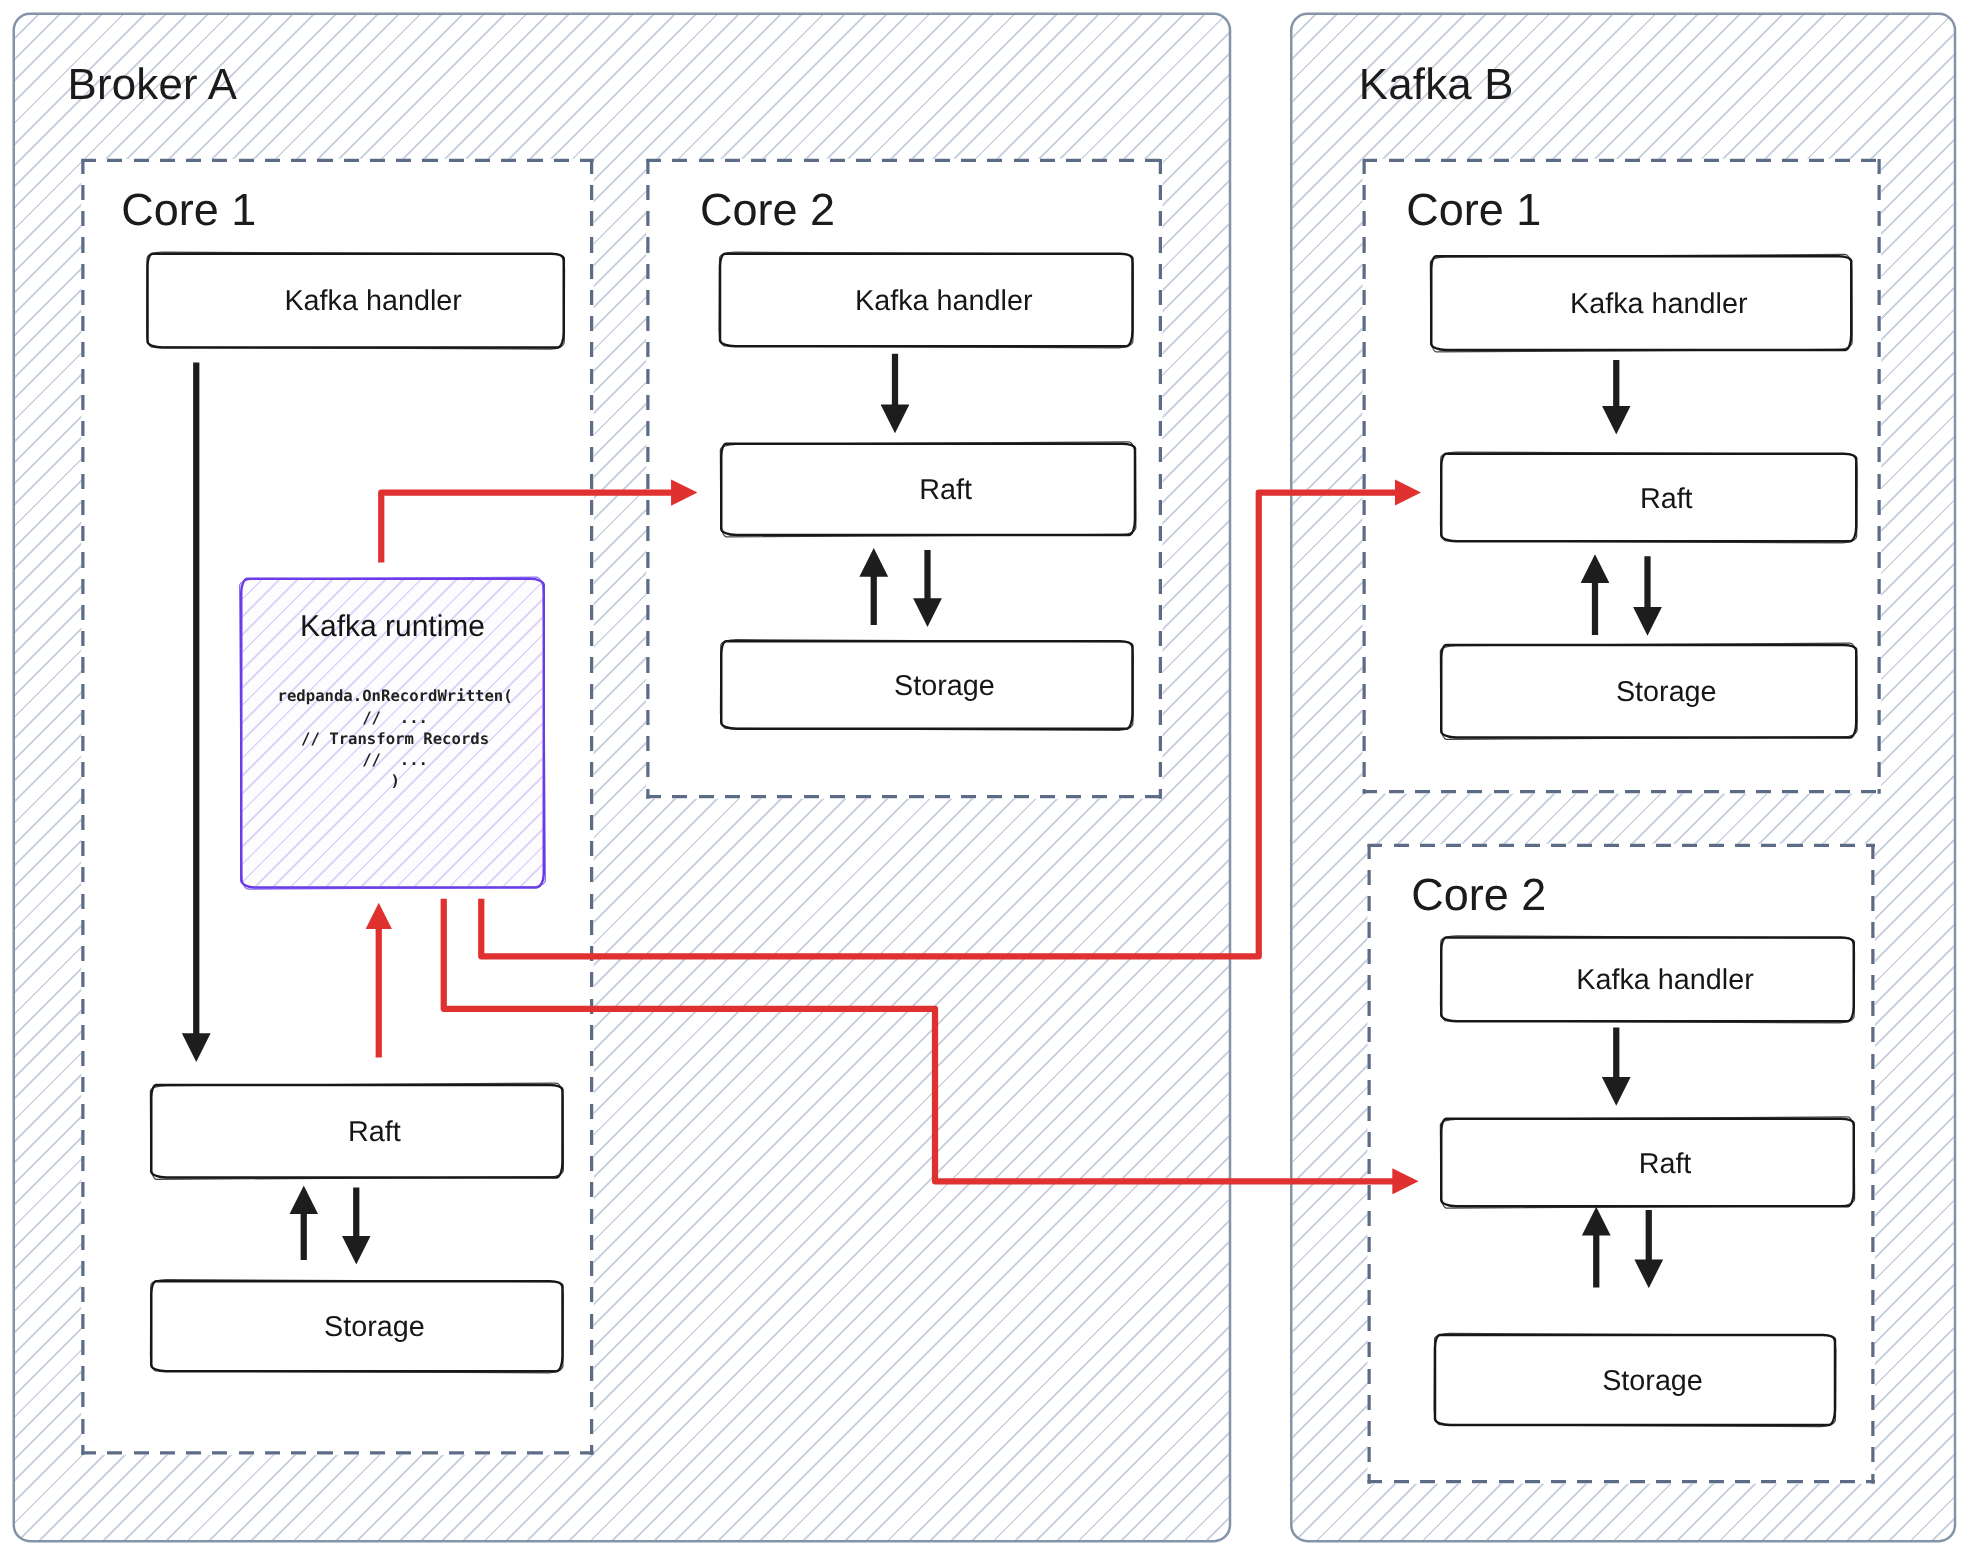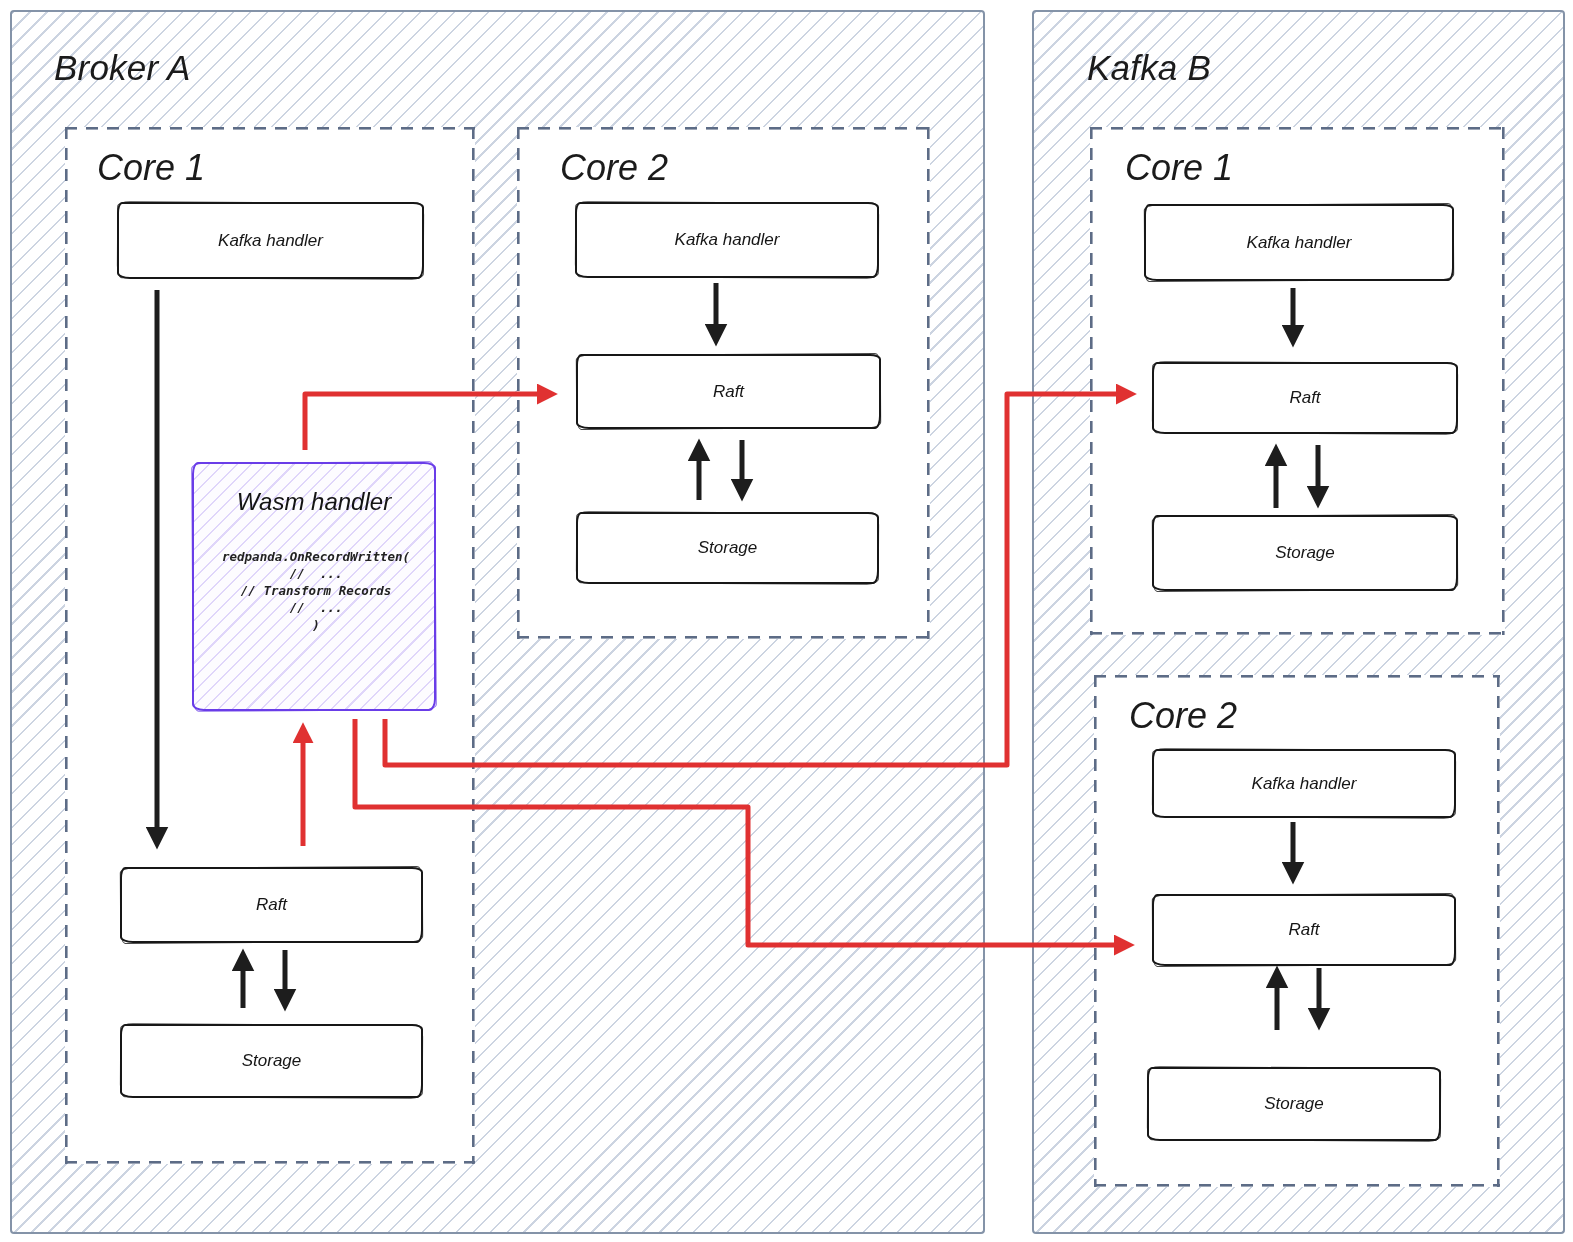--- a/index.html
+++ b/index.html
@@ -5,22 +5,21 @@
   html,body{margin:0;padding:0;background:#ffffff;}
   body{font-family:"Liberation Sans", sans-serif;color:#161616;}
   .canvas{position:relative;width:1573px;height:1242px;background:#fff;overflow:hidden;}
 
   
   .broker{
     position:absolute;
     background-color:#fff;
     background-image:repeating-linear-gradient(135deg,#ccd4e1 0,#ccd4e1 1.6px,transparent 1.6px,transparent 12px);
     border:2px solid #8493a8;
-    border-radius:4px;
-    font-style:italic;
+    border-radius:14px;
   }
   .broker-title{
     position:absolute;
     font-size:35px;
     letter-spacing:.2px;
     color:#1b1b1b;
   }
 
   
   .core{
@@ -42,21 +41,22 @@
     color:#1b1b1b;
   }
 
   
   .node{
     position:absolute;
     background:#fff;
     border:2.6px solid #181818;
     border-radius:5px 11px 6px 13px / 11px 5px 13px 6px;
     display:flex;align-items:center;justify-content:center;
-    font-size:17px;
+    font-size:23px;
+    padding-left:28px;
   }
   .node::before{
     content:"";
     position:absolute;inset:-2px;
     border:1.7px solid rgba(24,24,24,.8);
     border-radius:13px 6px 12px 5px / 5px 12px 6px 13px;
     transform:rotate(.3deg);
     pointer-events:none;
   }
   .tilt-b::before{transform:rotate(-.35deg);}
@@ -105,21 +105,21 @@
     <div class="broker-title" style="left:42px;top:36px;">Broker A</div>
 
     <div class="core" style="left:53px;top:115px;width:410px;height:1037px;">
       <div class="core-title" style="left:32px;top:20px;">Core 1</div>
 
       <div class="node" style="left:52px;top:75px;width:303px;height:73px;">
         <span>Kafka handler</span>
       </div>
 
       <div class="wasm" style="left:127px;top:335px;width:240px;height:245px;">
-        <div class="wasm-title">Wasm handler</div>
+        <div class="wasm-title">Kafka runtime</div>
         <pre class="wasm-code">redpanda.OnRecordWritten(
 //  ...
 // Transform Records
 //  ...
 )</pre>
       </div>
 
       <div class="node tilt-b" style="left:55px;top:740px;width:299px;height:72px;">
         <span>Raft</span>
       </div>

